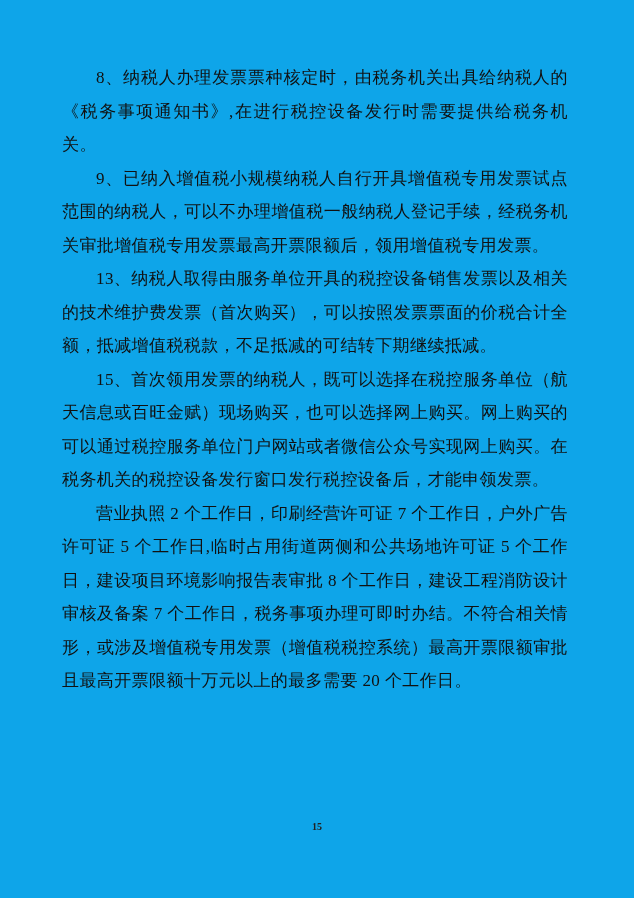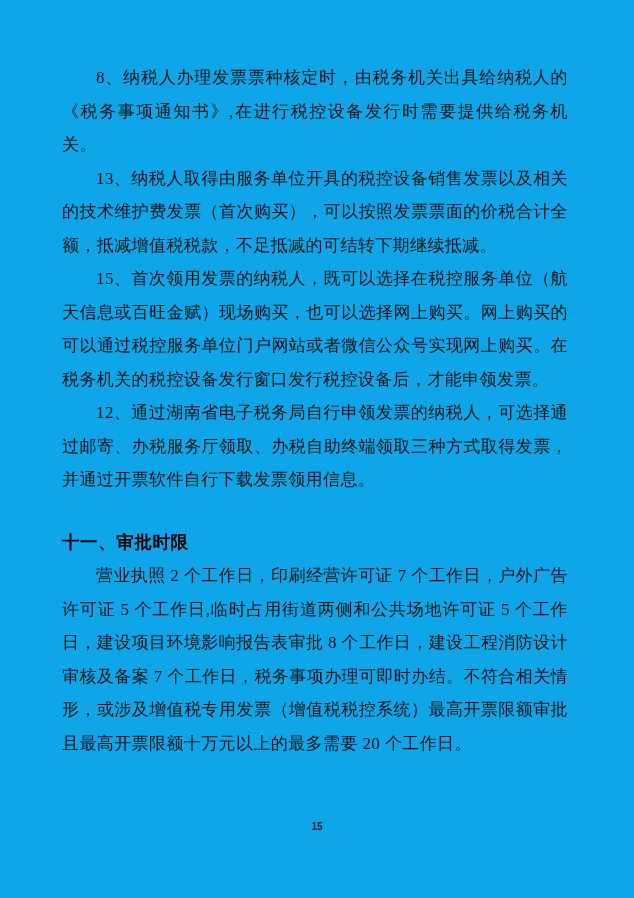--- a/index.html
+++ b/index.html
@@ -41,32 +41,31 @@
     line-height: 33.5px;
     color: #000000;
     letter-spacing: 0.6px;
   }
   .page-number {
     position: absolute;
     top: 821px;
     left: 0;
     width: 100%;
     text-align: center;
-    font-family: Liberation Sans, sans-serif;
+    font-family: Liberation Serif, serif;
     font-size: 10px;
     font-weight: bold;
     color: #222222;
   }
 </style>
 </head>
 <body>
 
 <div class="page">
   <div class="content">
     <p class="body-par">8、纳税人办理发票票种核定时，由税务机关出具给纳税人的《税务事项通知书》,在进行税控设备发行时需要提供给税务机关。</p>
+    <p class="body-par">9、已纳入增值税小规模纳税人自行开具增值税专用发票试点范围的纳税人，可以不办理增值税一般纳税人登记手续，经税务机关审批增值税专用发票最高开票限额后，领用增值税专用发票。</p>
     <p class="body-par">13、纳税人取得由服务单位开具的税控设备销售发票以及相关的技术维护费发票（首次购买），可以按照发票票面的价税合计全额，抵减增值税税款，不足抵减的可结转下期继续抵减。</p>
     <p class="body-par">15、首次领用发票的纳税人，既可以选择在税控服务单位（航天信息或百旺金赋）现场购买，也可以选择网上购买。网上购买的可以通过税控服务单位门户网站或者微信公众号实现网上购买。在税务机关的税控设备发行窗口发行税控设备后，才能申领发票。</p>
-    <p class="body-par">12、通过湖南省电子税务局自行申领发票的纳税人，可选择通过邮寄、办税服务厅领取、办税自助终端领取三种方式取得发票，并通过开票软件自行下载发票领用信息。</p>
-    <h2 class="section-heading">十一、审批时限</h2>
     <p class="body-par">营业执照 2 个工作日，印刷经营许可证 7 个工作日，户外广告许可证 5 个工作日,临时占用街道两侧和公共场地许可证 5 个工作日，建设项目环境影响报告表审批 8 个工作日，建设工程消防设计审核及备案 7 个工作日，税务事项办理可即时办结。不符合相关情形，或涉及增值税专用发票（增值税税控系统）最高开票限额审批且最高开票限额十万元以上的最多需要 20 个工作日。</p>
   </div>
   <div class="page-number">15</div>
 </div>
 
 </body></html>

